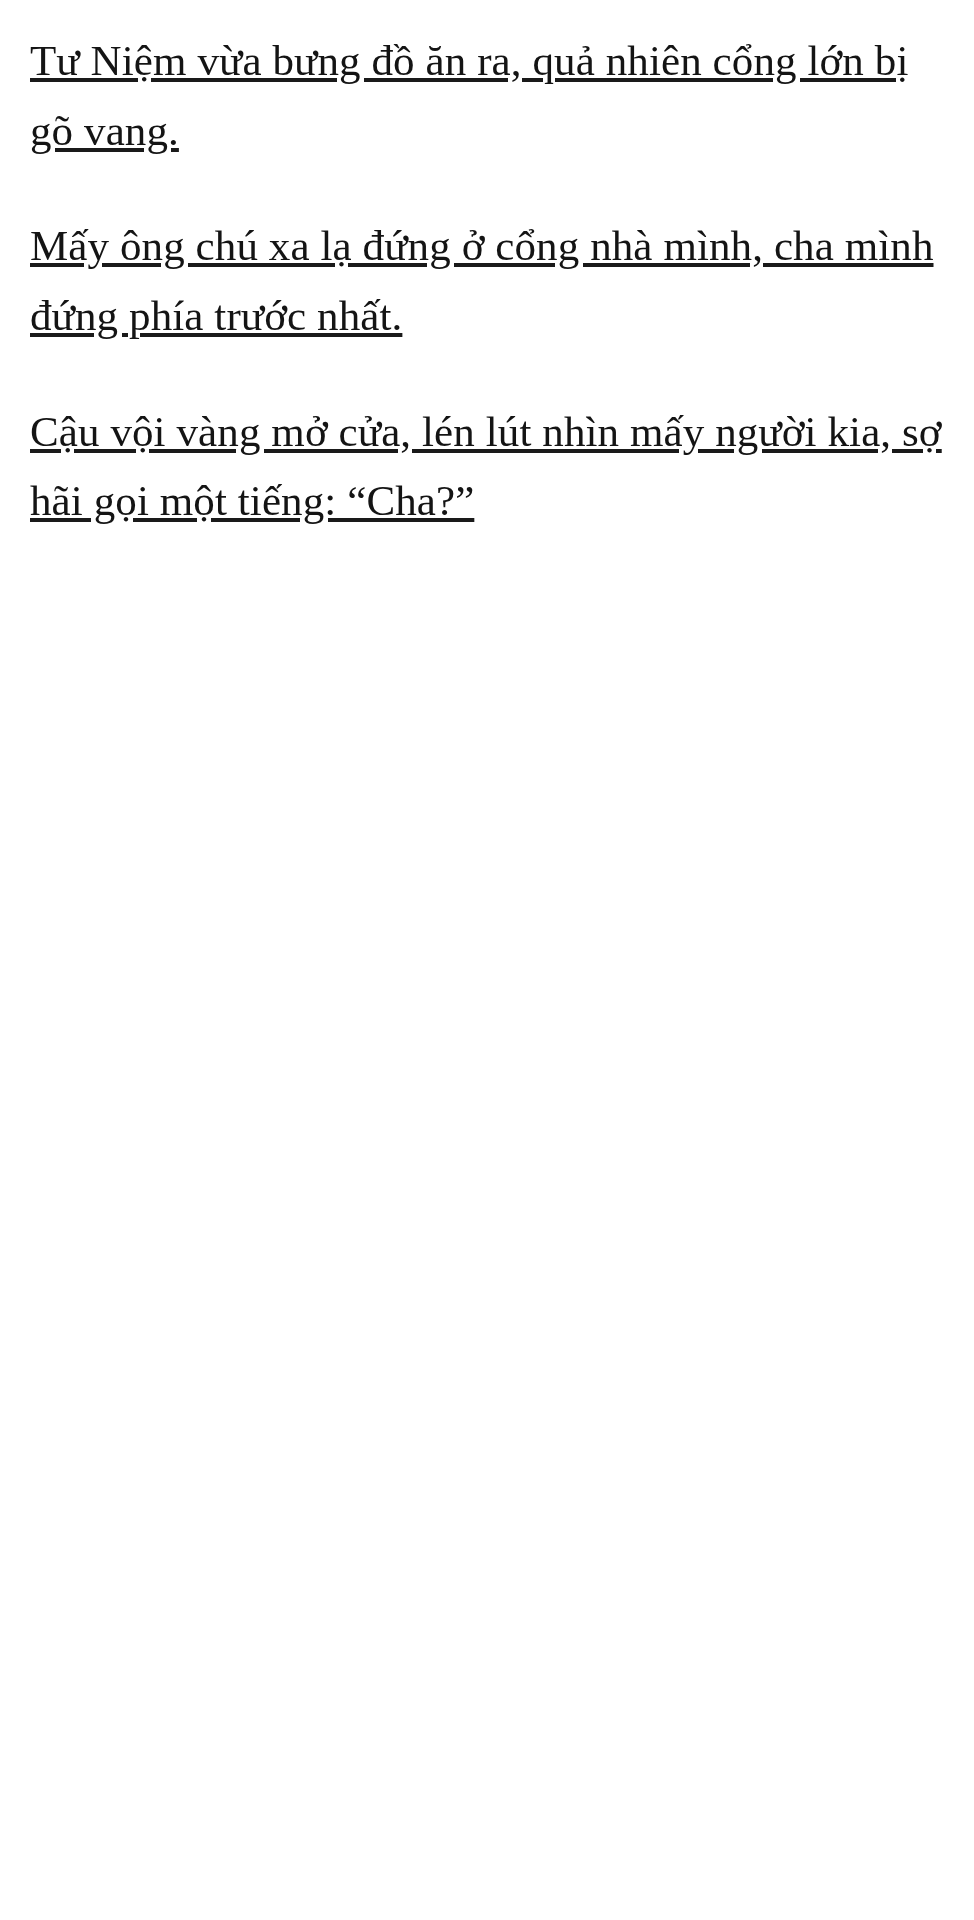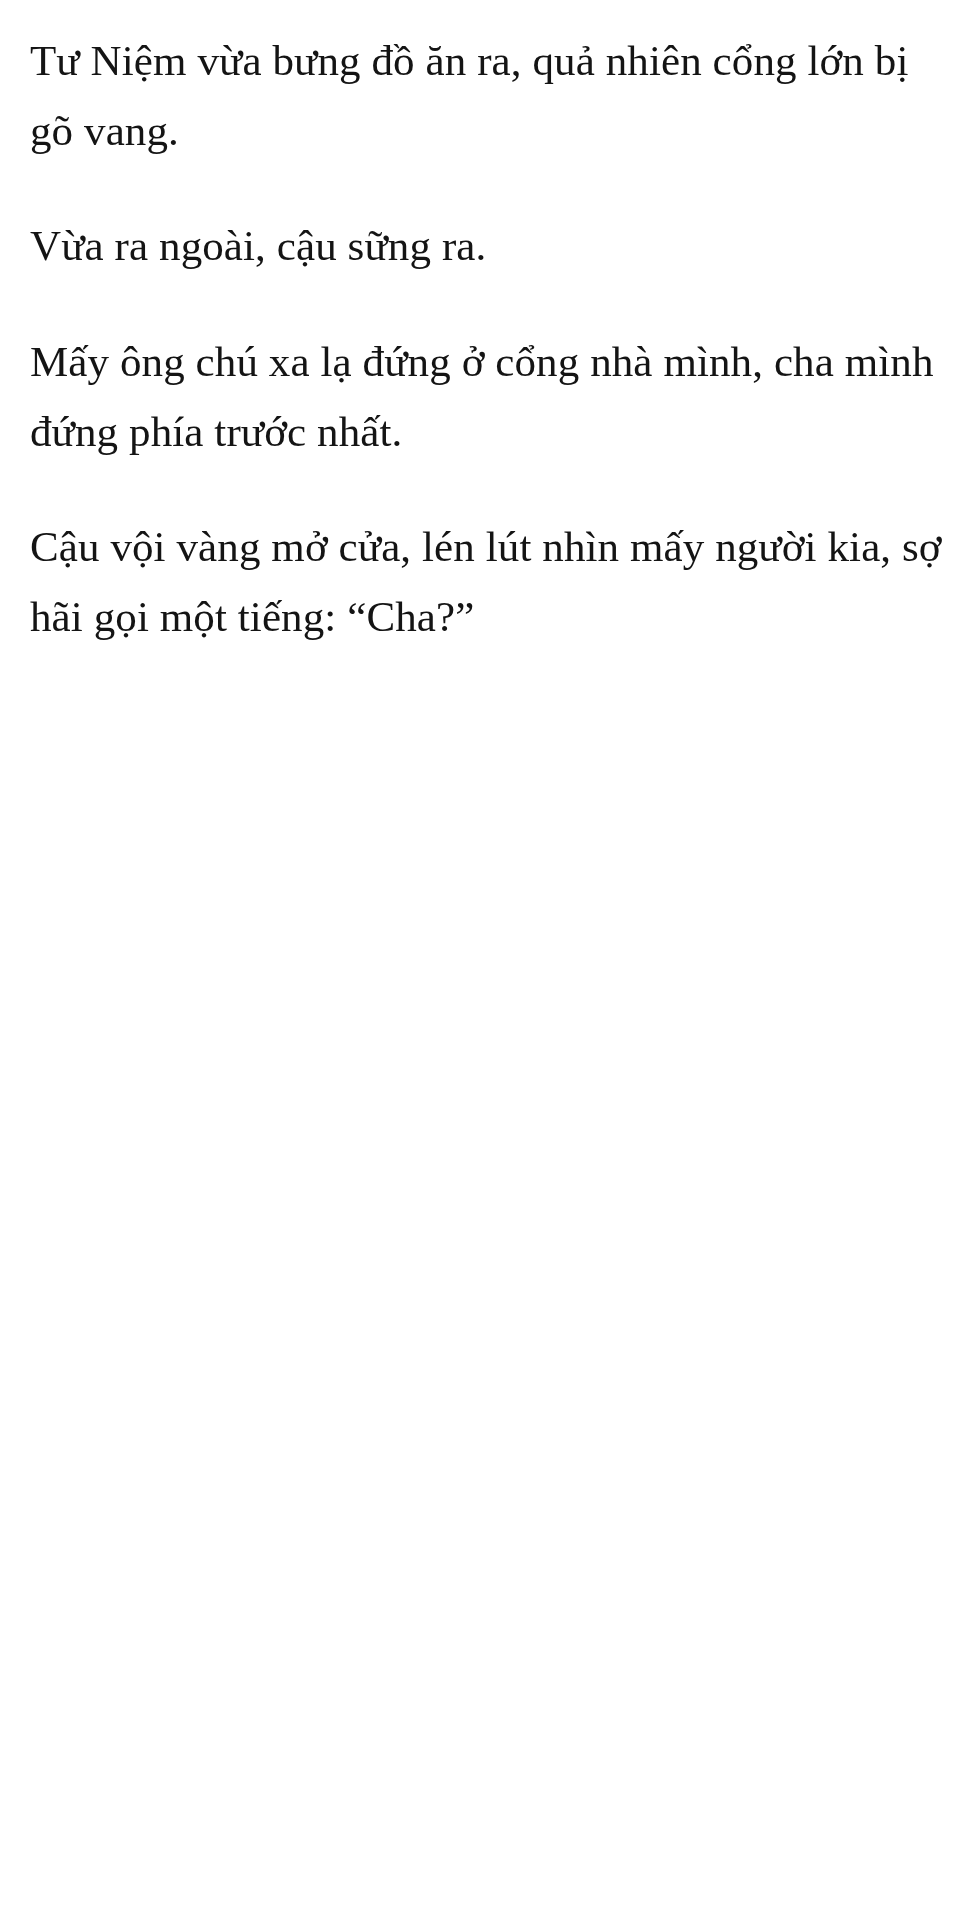--- a/index.html
+++ b/index.html
@@ -10,35 +10,35 @@
   body {
     width: 974px;
     min-height: 1920px;
     font-family: "Liberation Serif", "DejaVu Serif", serif;
     color: #1a1a1a;
   }
   .reader {
     box-sizing: border-box;
     width: 974px;
     padding: 26px 30px 40px 30px;
+    text-decoration: underline;
   }
   .paragraph {
     font-size: 43px;
     line-height: 1.62;
     letter-spacing: 0.1px;
     margin: 0 0 46px 0;
     color: #141414;
     text-align: left;
     word-wrap: break-word;
   }
   .paragraph:last-child {
     margin-bottom: 0;
   }
 </style>
 </head>
 <body>
 
 <div class="reader">
   <p class="paragraph">Tư Niệm vừa bưng đồ ăn ra, quả nhiên cổng lớn bị gõ vang.</p>
-  <p class="paragraph">Vừa ra ngoài, cậu sững ra.</p>
   <p class="paragraph">Mấy ông chú xa lạ đứng ở cổng nhà mình, cha mình đứng phía trước nhất.</p>
   <p class="paragraph">Cậu vội vàng mở cửa, lén lút nhìn mấy người kia, sợ hãi gọi một tiếng: “Cha?”</p>
 </div>
 
 </body></html>

